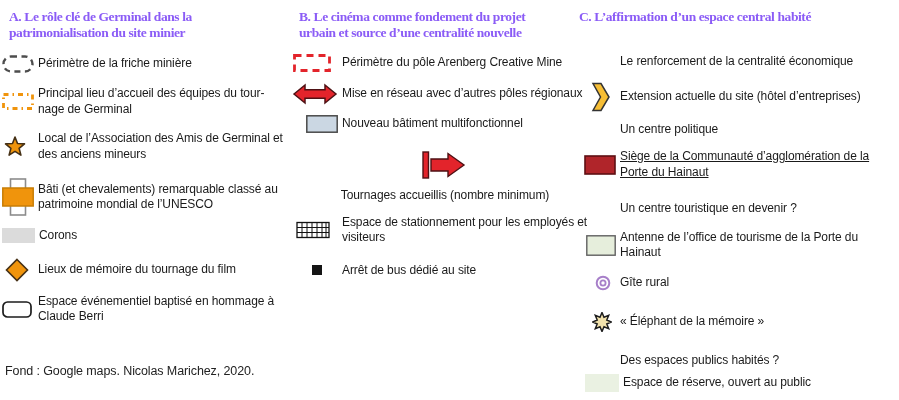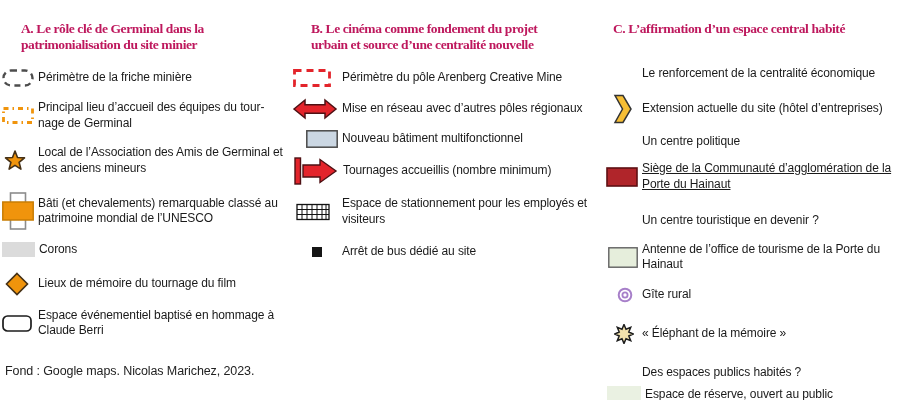--- a/index.html
+++ b/index.html
@@ -3,24 +3,24 @@
 <meta charset="utf-8">
 <style>
   html,body{margin:0;padding:0;}
   body{
     width:899px;height:400px;background:#ffffff;position:relative;overflow:hidden;
     font-family:"Liberation Sans",sans-serif;color:#1a1a1a;
   }
   .col{position:absolute;top:5px;}
   .col-a{left:2px;width:292px;}
   .col-b{left:292px;width:302px;}
-  .col-c{left:594px;width:301px;}
+  .col-c{left:572px;width:301px;}
   .col-title{
     font-family:"Liberation Serif",serif;font-weight:bold;font-size:13.5px;
-    line-height:16px;letter-spacing:-0.4px;color:#be185d;margin:16px;padding-left:3px;
+    line-height:16px;letter-spacing:-0.4px;color:#8b5cf6;margin:4px;padding-left:3px;
     white-space:pre-line;
   }
   .row{display:flex;align-items:center;}
   .icon-cell{flex:0 0 32px;display:flex;align-items:center;}
   .col-b .icon-cell{flex:0 0 46px;}
   .col-c .row{padding-left:12px;}
   .label{
     font-size:12px;line-height:15.5px;letter-spacing:-0.1px;color:#1a1a1a;
     white-space:pre-line;margin-left:4px;
   }
@@ -133,21 +133,21 @@
 
   <div class="row" style="margin-top:10px;">
     <span class="icon-cell">
       <svg width="32" height="18" style="margin-left:14px;">
           <rect x="0.8" y="0.8" width="30.4" height="16.4" fill="#CBD7E3" stroke="#4a4a4a" stroke-width="1.5"></rect>
         </svg>
     </span>
     <span class="label">Nouveau bâtiment multifonctionnel</span>
   </div>
 
-  <div class="row" style="margin-top:9px;">
+  <div class="row" style="margin-top:9px;flex-direction:column;">
     <span class="icon-cell">
       <svg width="45" height="28" style="margin-left:2px;">
         <rect x="1" y="1" width="5.5" height="26" fill="#E3242B" stroke="#4e1114" stroke-width="1.4"></rect>
         <polygon points="9,8 26,8 26,2.5 42,14 26,25.5 26,20 9,20" fill="#E3242B" stroke="#4e1114" stroke-width="1.4"></polygon>
       </svg>
     </span>
     <span class="label">Tournages accueillis (nombre minimum)</span>
   </div>
 
   <div class="row" style="margin-top:11px;">
@@ -233,13 +233,13 @@
   <div class="row" style="margin-top:6px;">
     <span class="icon-cell">
       <svg width="34" height="18" style="margin-left:1px;">
           <rect x="0" y="0" width="34" height="18" fill="#EAF1E2"></rect>
         </svg>
     </span>
     <span class="label">Espace de réserve, ouvert au public</span>
   </div>
 </div>
 
-<div class="footer">Fond : Google maps. Nicolas Marichez, 2023.</div>
+<div class="footer">Fond : Google maps. Nicolas Marichez, 2020.</div>
 
 </body></html>

